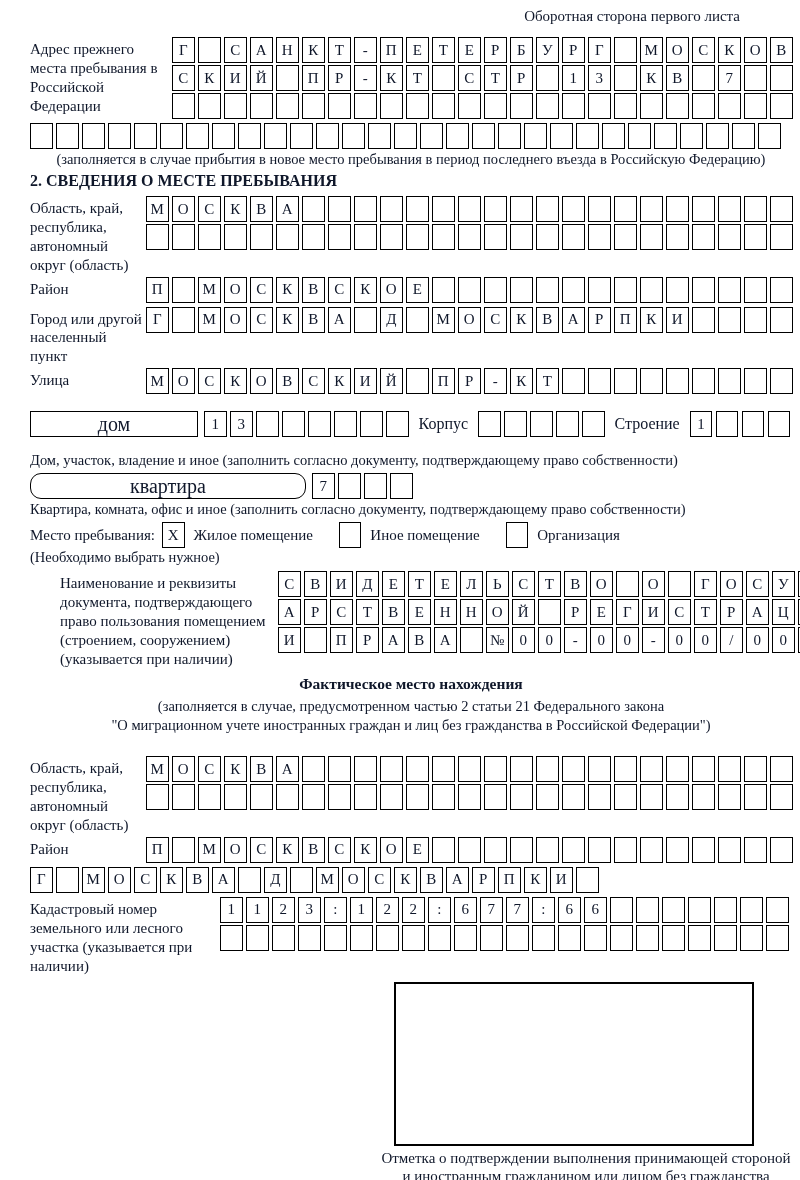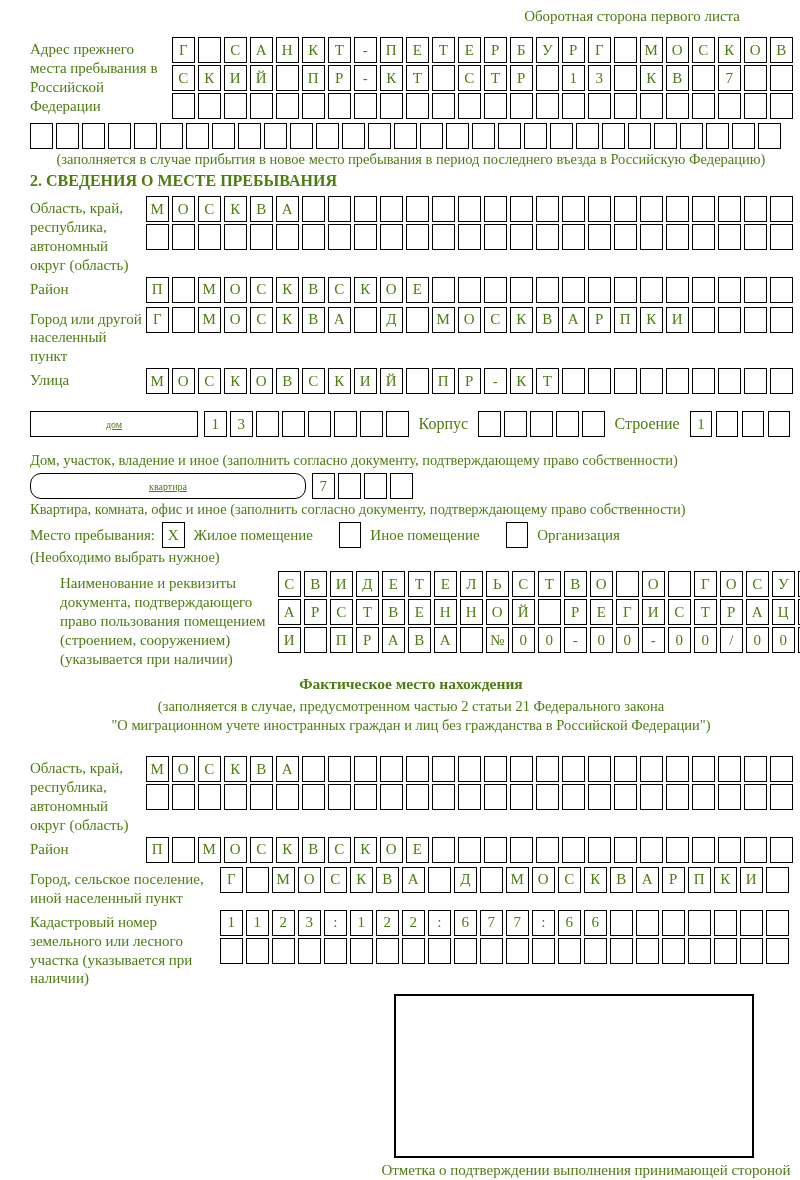--- a/index.html
+++ b/index.html
@@ -1,33 +1,33 @@
 <!DOCTYPE html>
 <html><head>
 <meta charset="utf-8">
 <style>
   html,body{margin:0;padding:0;background:#fff;}
-  .page{width:800px;height:1180px;box-sizing:border-box;background:#fff;color:#4d7c0f;
+  .page{width:800px;height:1180px;box-sizing:border-box;background:#fff;color:#0f172a;
         font-family:"Liberation Serif",serif;padding:8px 8px 0 30px;overflow:hidden;position:relative;}
   .top-note{font-size:15px;text-align:right;padding-right:52px;margin-bottom:12px;}
   .field{display:flex;align-items:flex-start;margin-bottom:2px;}
   .lbl{font-size:15px;line-height:1.26;flex:none;padding-top:3px;}
   .w116{width:116px;} .w142{width:142px;} .w190{width:190px;} .w218{width:218px;margin-left:30px;}
   .grids{display:flex;flex-direction:column;}
   .grid-row{display:flex;gap:3.5px;margin-bottom:2px;}
   .cell{flex:none;width:22.5px;height:26px;border:1.7px solid #000;box-sizing:border-box;
         display:flex;align-items:center;justify-content:center;font-size:15px;background:#fff;}
   .caption{font-size:14.5px;margin:1px 0 4px 0;}
   .center{text-align:center;}
   .h2{font-weight:bold;font-size:16px;text-align:left;margin:4px 0 6px 0;}
   .h3{font-weight:bold;font-size:15.5px;text-align:center;margin:6px 0 4px 0;}
   .inline-row{display:flex;align-items:center;gap:6px;margin-bottom:2px;}
   .inline-row .grid-row{margin-bottom:0;}
   .wbox{border:1.7px solid #000;height:26px;box-sizing:border-box;display:flex;align-items:center;
-        justify-content:center;font-size:10px;flex:none;background:#fff;text-decoration:underline;}
+        justify-content:center;font-size:20px;flex:none;background:#fff;}
   .dom{width:168px;} .kvartira{width:276px;border-radius:11px;}
   .inl-lbl{font-size:16px;margin:17px 4px;}
   .stay-row{display:flex;align-items:center;font-size:15px;margin:3px 0 1px 0;}
   .stay-row .cell{margin:0 9px 0 7px;}
   .stay-row .gapL{margin-left:26px;}
   .hint{font-size:14.5px;width:620px;margin:0 0 5px 0;}
   .cap2{font-size:14.5px;text-align:center;line-height:1.3;margin-bottom:22px;}
   .mark-wrap{margin-left:350px;margin-top:6px;width:412px;}
   .mark-box{width:360px;height:164px;border:2px solid #000;box-sizing:border-box;margin-left:14px;background:#fff;}
   .mark-caption{font-size:15px;text-align:center;line-height:1.22;margin-top:3px;}
@@ -528,21 +528,20 @@
         <span class="cell"></span>
         <span class="cell"></span>
         <span class="cell"></span>
         <span class="cell"></span>
         <span class="cell"></span>
         <span class="cell"></span>
       </div>
   </div>
 
   <div class="field">
-    <div class="lbl w190">Город, сельское поселение, иной населенный пункт</div>
     <div class="grid-row">
         <span class="cell">Г</span>
         <span class="cell"></span>
         <span class="cell">М</span>
         <span class="cell">О</span>
         <span class="cell">С</span>
         <span class="cell">К</span>
         <span class="cell">В</span>
         <span class="cell">А</span>
         <span class="cell"></span>

